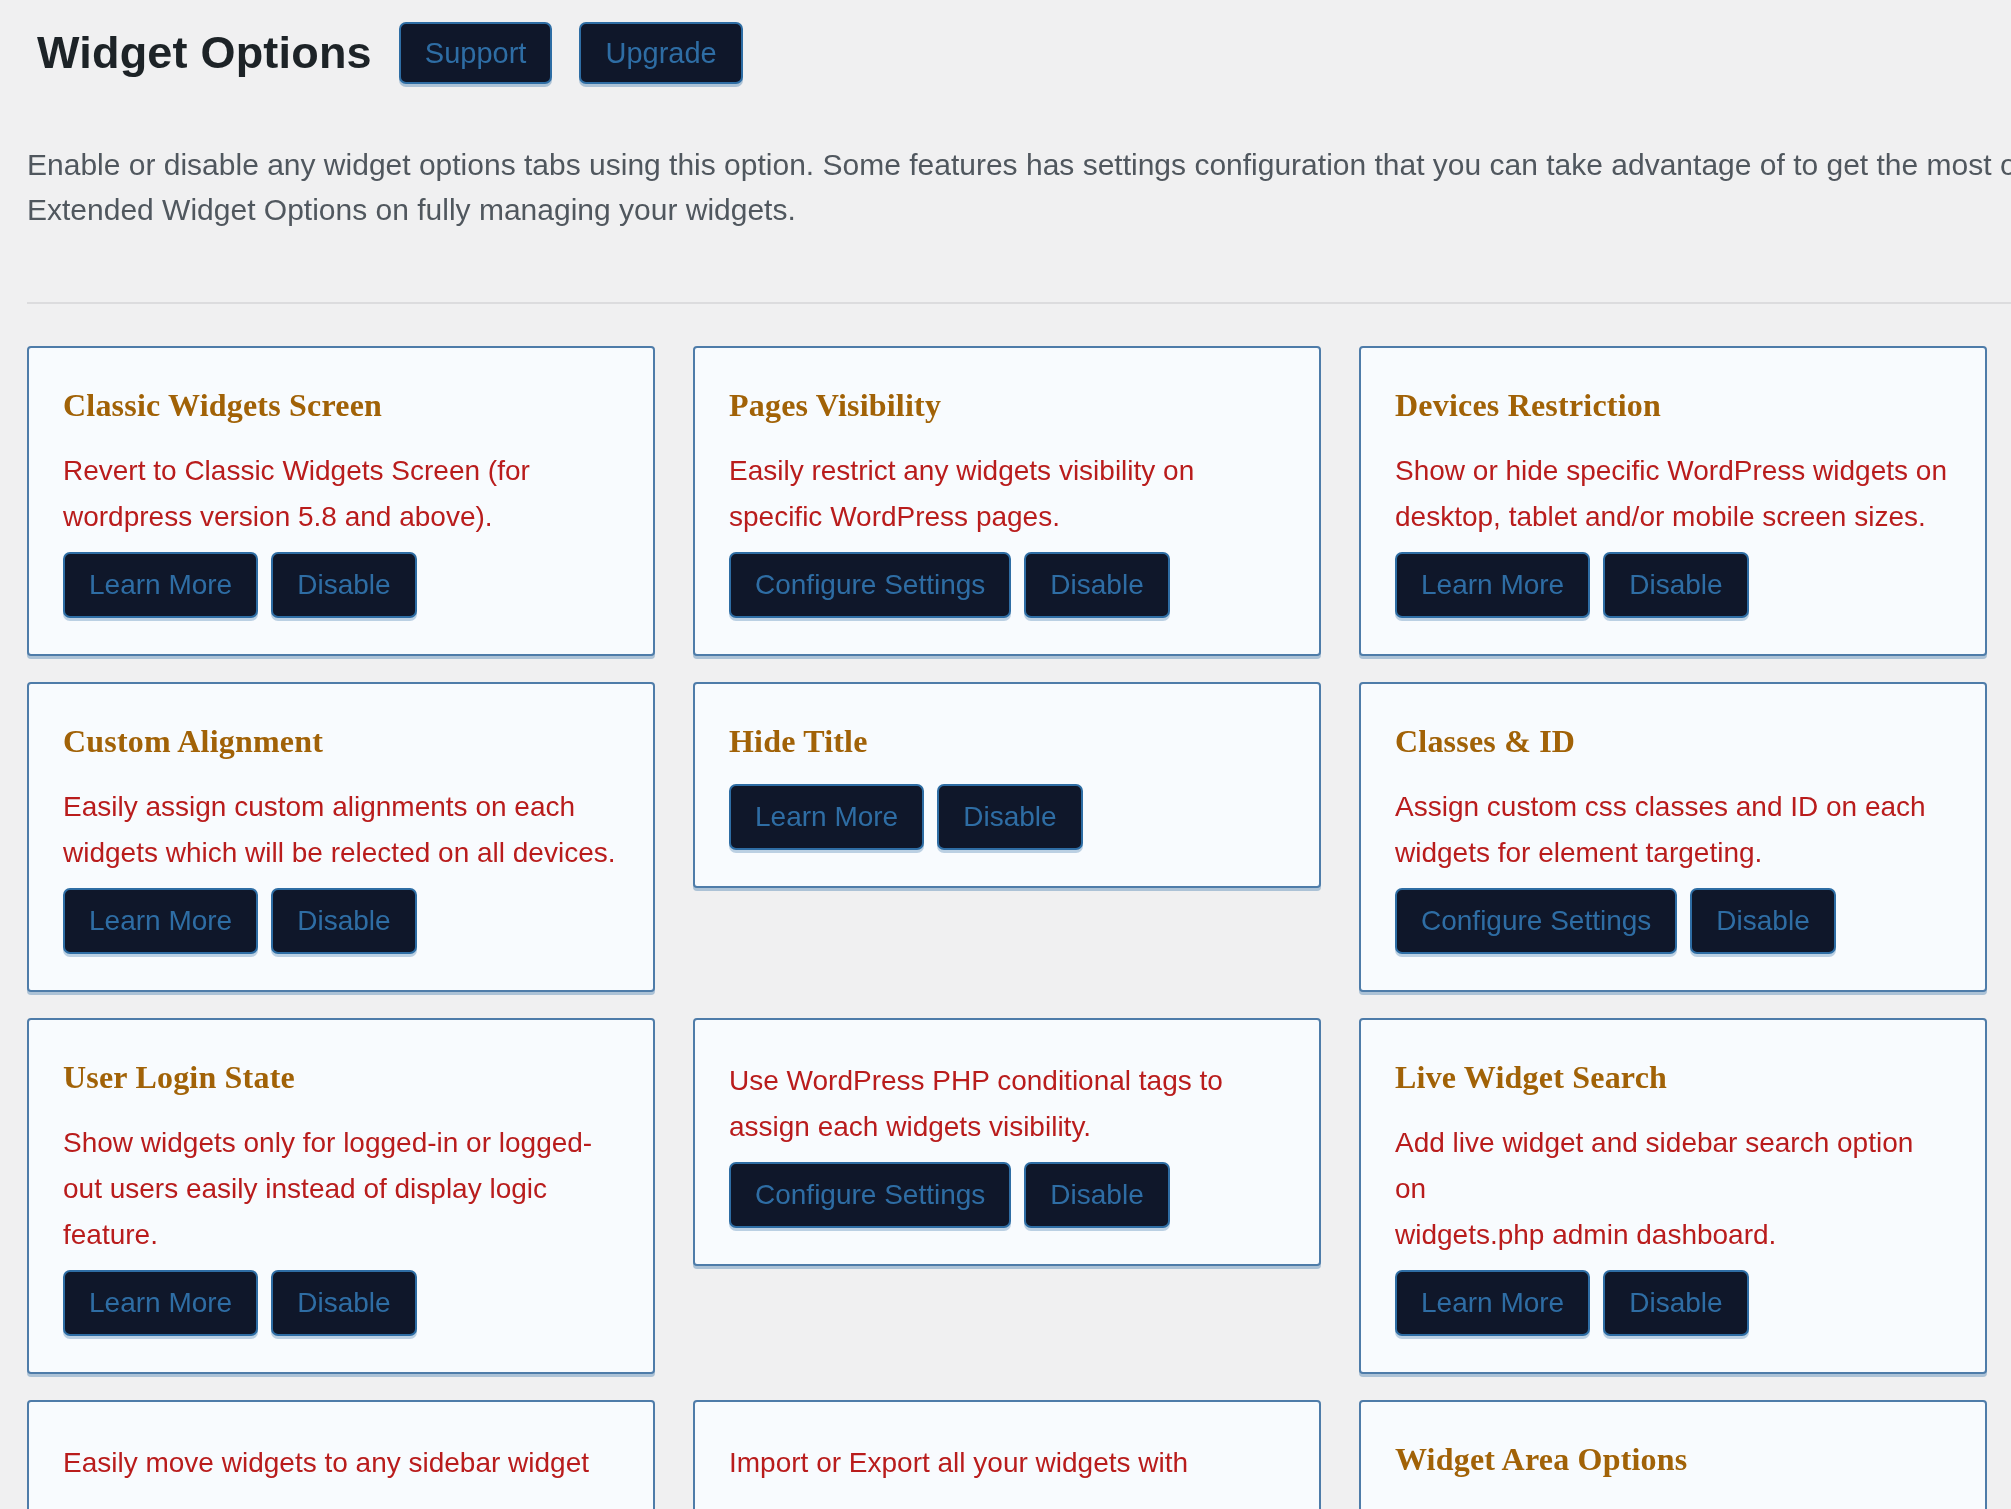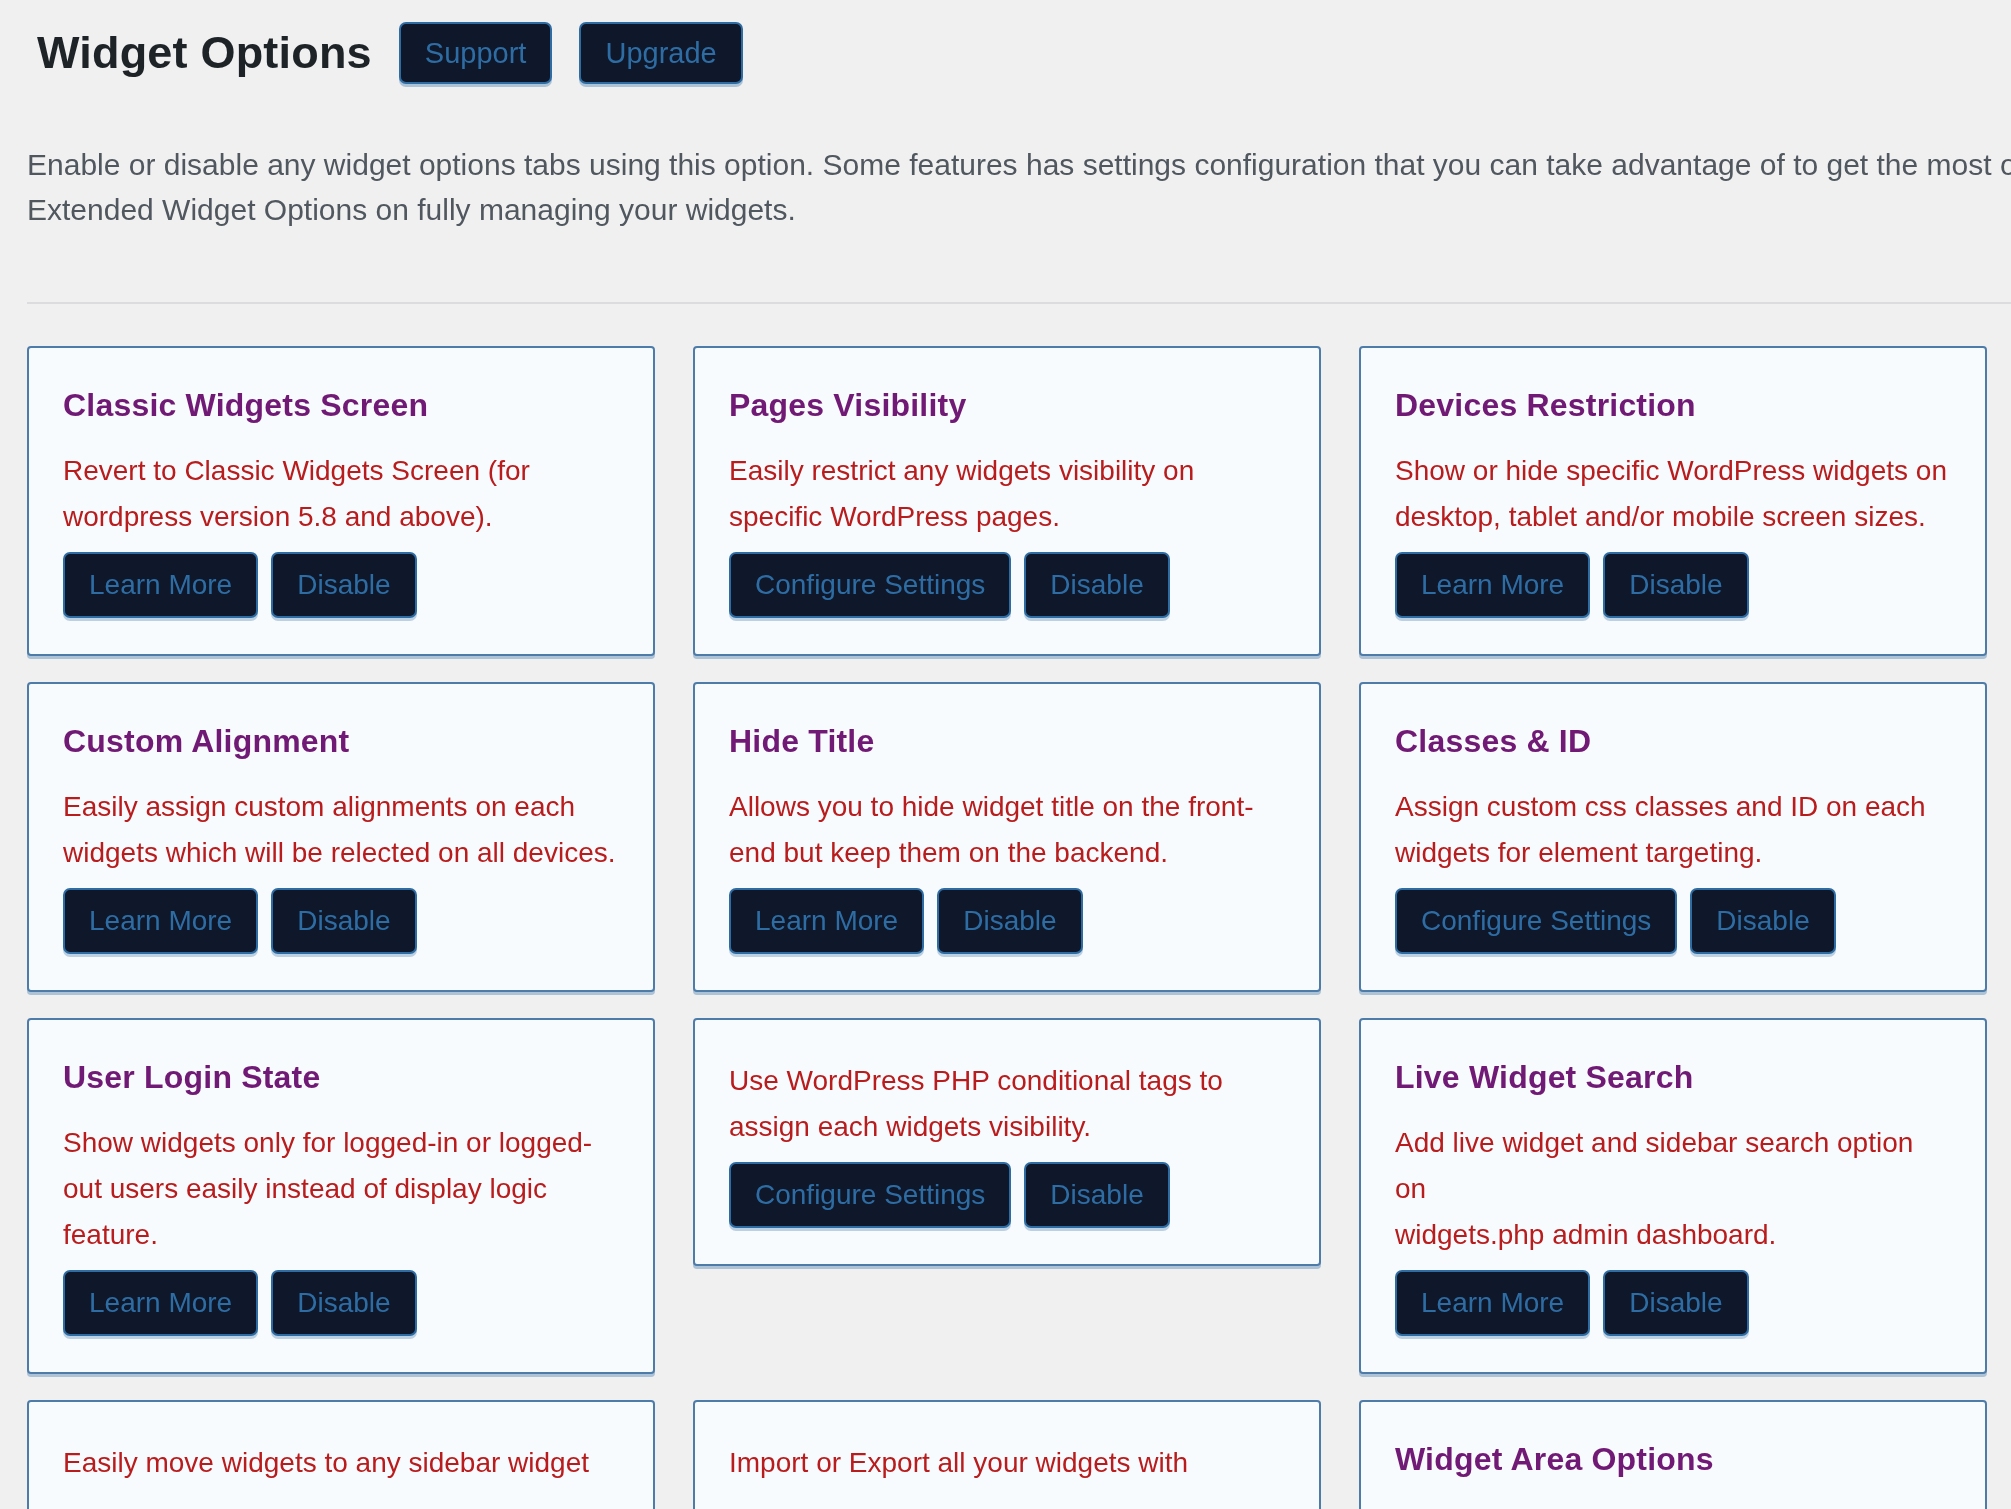--- a/index.html
+++ b/index.html
@@ -42,22 +42,22 @@
     align-items: start;
   }
   .card {
     background: #f8fbfe;
     border: 2px solid #4e7ca9; border-radius: 4px;
     box-shadow: 0 3px 0 rgba(46,109,164,0.35);
     padding: 38px 34px 36px 34px;
   }
   .card-title {
     margin: 0 0 24px 0;
-    font-size: 32px; font-weight: 700; color: #701a75;
-    line-height: 38px; letter-spacing: 0.2px;
+    font-size: 32px; font-weight: 700; color: #a16207;
+    line-height: 38px; letter-spacing: 0.2px; font-family: Liberation Serif, serif;
   }
   .card-desc {
     margin: 0 0 12px 0;
     font-size: 28px; line-height: 46px; color: #b91c1c;
     white-space: pre-line;
   }
   .card-actions { display: flex; gap: 13px; }
   .card-actions .btn {
     height: 56px; padding: 3px 24px; font-size: 28px;
     box-shadow: 0 3px 0 rgba(46,109,164,0.3);
@@ -116,22 +116,20 @@
       <p class="card-desc">Easily assign custom alignments on each
 widgets which will be relected on all devices.</p>
       <div class="card-actions">
         <a class="btn">Learn More</a>
         <a class="btn">Disable</a>
       </div>
     </section>
 
     <section class="card">
       <h2 class="card-title">Hide Title</h2>
-      <p class="card-desc">Allows you to hide widget title on the front-
-end but keep them on the backend.</p>
       <div class="card-actions">
         <a class="btn">Learn More</a>
         <a class="btn">Disable</a>
       </div>
     </section>
 
     <section class="card">
       <h2 class="card-title">Classes &amp; ID</h2>
       <p class="card-desc">Assign custom css classes and ID on each
 widgets for element targeting.</p>

